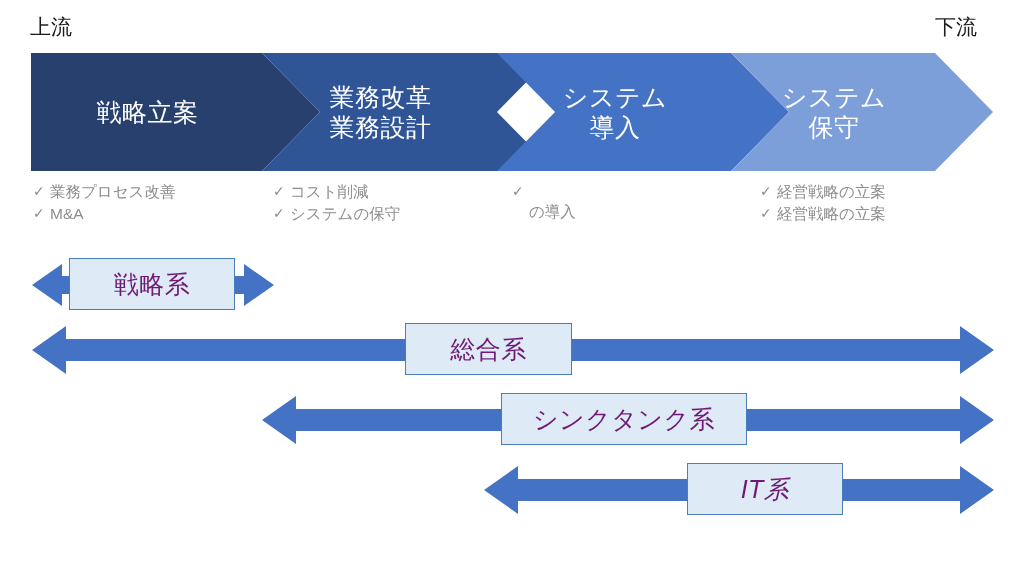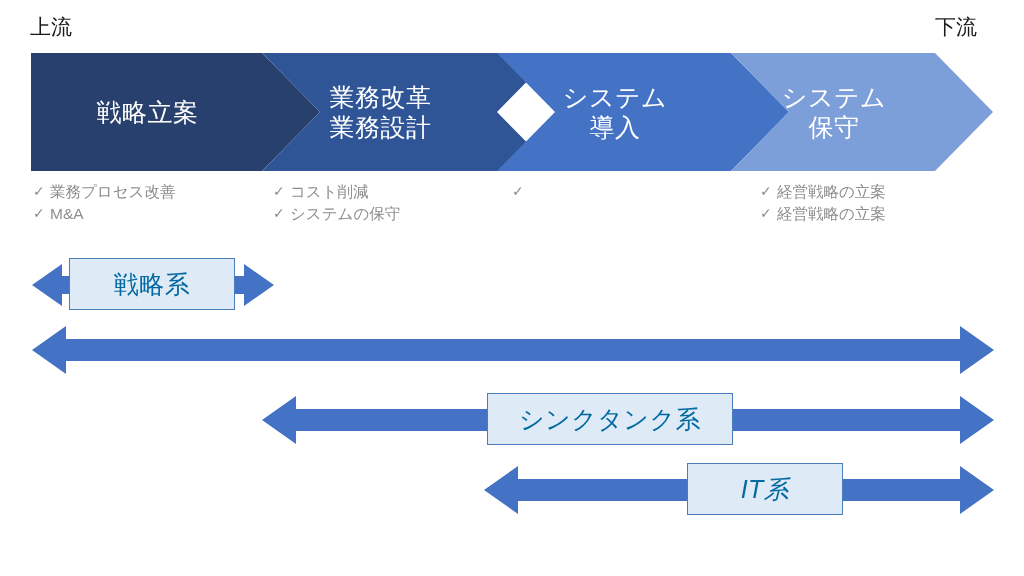--- a/index.html
+++ b/index.html
@@ -102,21 +102,21 @@
     position: absolute;
     top: 0;
     height: 52px;
     box-sizing: border-box;
     background: #deeaf6;
     border: 1.3px solid #4a7ebb;
     display: flex;
     align-items: center;
     justify-content: center;
     font-size: 25px;
-    color: #0369a1;
+    color: #701a75;
     white-space: nowrap;
     letter-spacing: 0.5px;
     z-index: 3;
   }
 </style>
 </head>
 <body>
 
 <div id="canvas">
 
@@ -178,20 +178,24 @@
     <div class="bullet-line">
       <span class="tick">✓</span>
       <span class="btext">システムの保守</span>
     </div>
   </div>
 
   <div class="bullet-col" style="left:512px; width:240px;">
     <div class="bullet-line">
       <span class="tick">✓</span>
     </div>
+    <div class="bullet-line cont">
+      <span class="tick"></span>
+      <span class="btext">の導入</span>
+    </div>
   </div>
 
   <div class="bullet-col" style="left:760px; width:240px;">
     <div class="bullet-line">
       <span class="tick">✓</span>
       <span class="btext">経営戦略の立案</span>
     </div>
     <div class="bullet-line">
       <span class="tick">✓</span>
       <span class="btext">経営戦略の立案</span>
@@ -204,27 +208,30 @@
     </svg>
     <div class="arrow-label" style="left:37px; width:166px; top:1px;">
       <span>戦略系</span>
     </div>
   </div>
 
   <div class="arrow-row" style="left:32px; top:322px; width:962px;">
     <svg class="arrow-svg" width="962" height="56" viewBox="0 0 962 56">
       <polygon points="0,28 34,4 34,17 928,17 928,4 962,28 928,52 928,39 34,39 34,52" fill="#4472c4"></polygon>
     </svg>
+    <div class="arrow-label" style="left:373px; width:167px; top:1px;">
+      <span>総合系</span>
+    </div>
   </div>
 
   <div class="arrow-row" style="left:262px; top:392px; width:732px;">
     <svg class="arrow-svg" width="732" height="56" viewBox="0 0 732 56">
       <polygon points="0,28 34,4 34,17 698,17 698,4 732,28 698,52 698,39 34,39 34,52" fill="#4472c4"></polygon>
     </svg>
-    <div class="arrow-label" style="left:225px; width:246px; top:1px;font-family:Liberation Mono, monospace;">
+    <div class="arrow-label" style="left:239px; width:246px; top:1px;font-family:Liberation Mono, monospace;">
       <span>シンクタンク系</span>
     </div>
   </div>
 
   <div class="arrow-row" style="left:484px; top:462px; width:510px;font-style:italic;">
     <svg class="arrow-svg" width="510" height="56" viewBox="0 0 510 56">
       <polygon points="0,28 34,4 34,17 476,17 476,4 510,28 476,52 476,39 34,39 34,52" fill="#4472c4"></polygon>
     </svg>
     <div class="arrow-label" style="left:203px; width:156px; top:1px;">
       <span>IT系</span>

